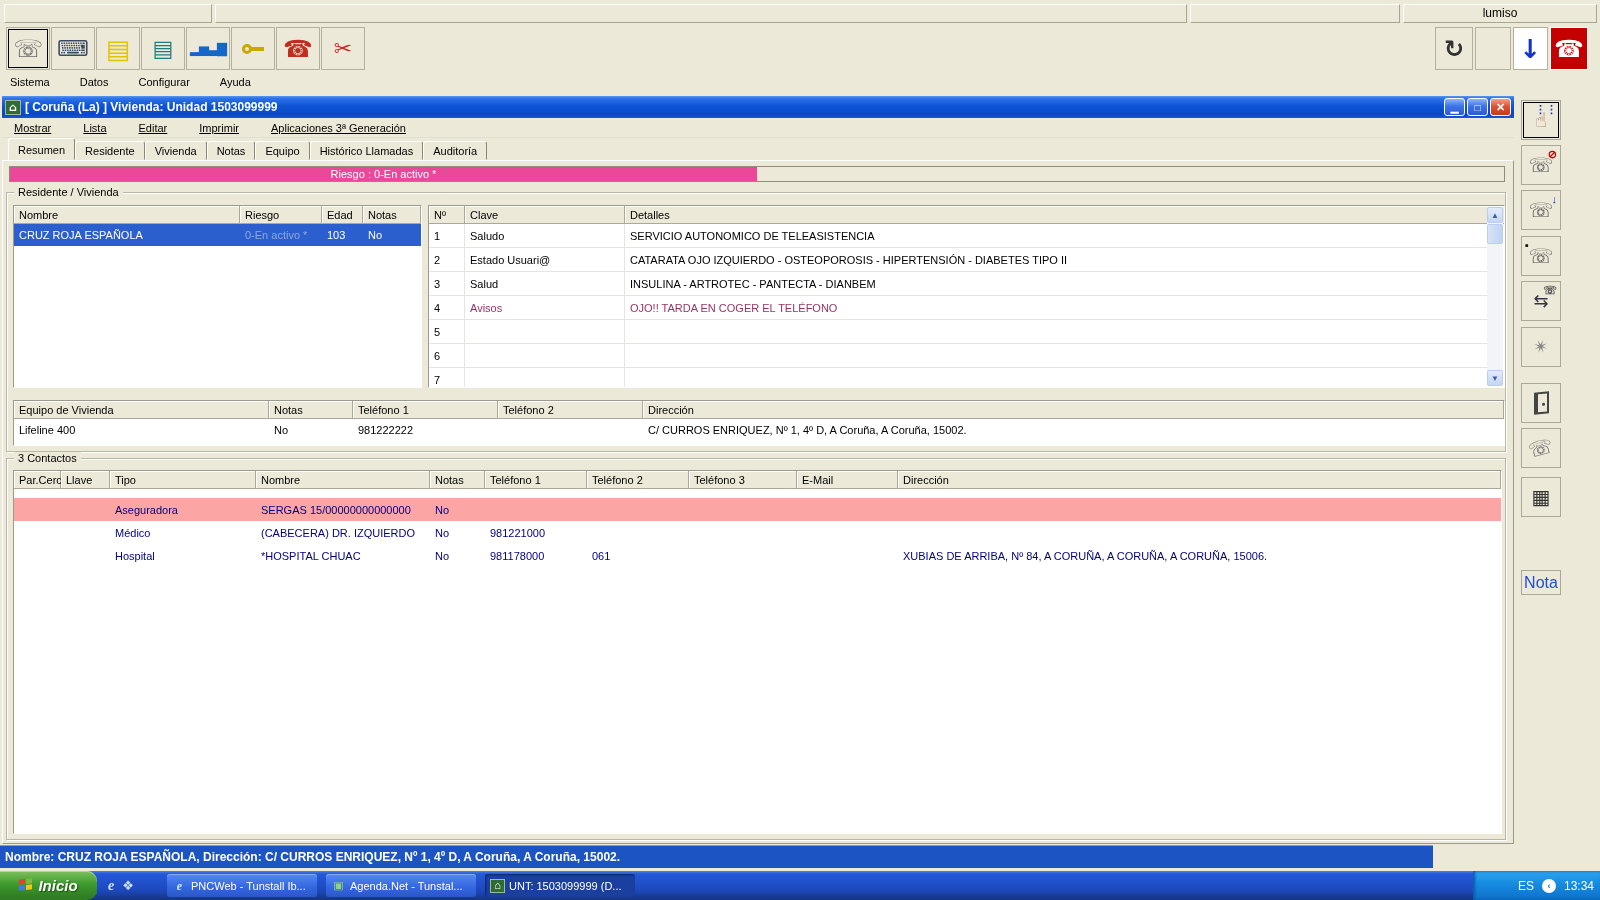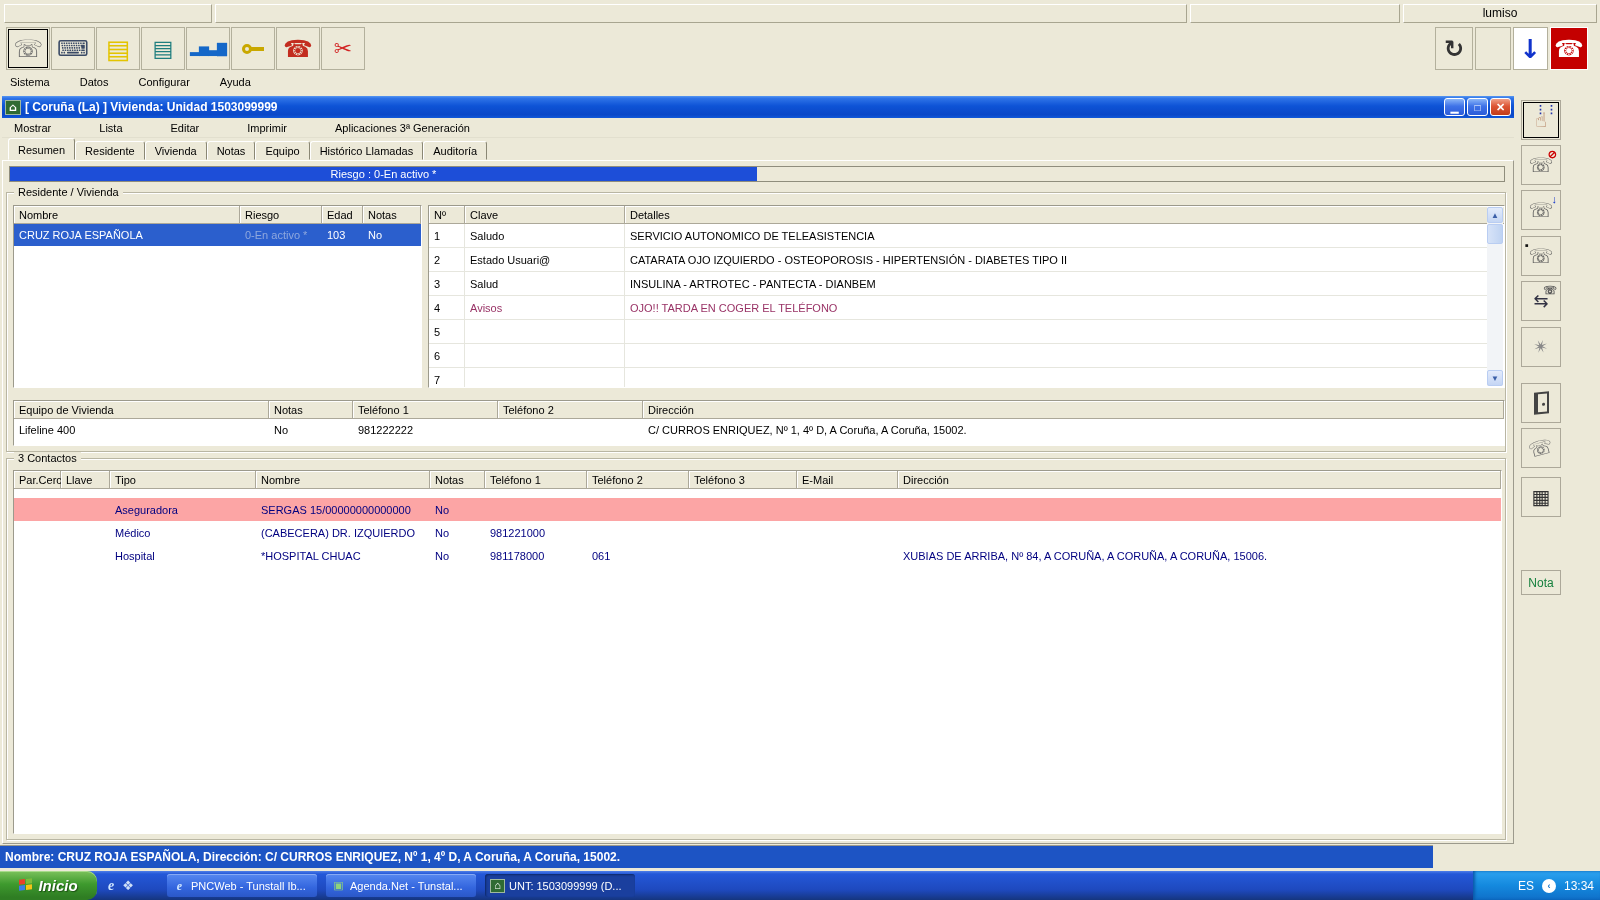--- a/index.html
+++ b/index.html
@@ -28,32 +28,32 @@
     display:flex; align-items:center; color:#fff; font-weight:bold; font-size:12px; padding-left:3px; }
   .title-icon { width:16px; height:15px; background:#2F6B33; color:#fff; font-size:11px; line-height:14px;
     text-align:center; margin-right:4px; border:1px solid #9FB99F; }
   .cap-btns { position:absolute; right:3px; top:2px; display:flex; gap:2px; }
   .cap-btn { width:21px; height:18px; border:1px solid #fff; border-radius:3px; color:#fff;
     font-size:10px; display:flex; align-items:center; justify-content:center;
     background:linear-gradient(180deg,#8AB6F8,#3E72E8 45%,#2B5BD8); }
   .cap-btn.close { background:linear-gradient(180deg,#F0A088,#DD5535 45%,#C23C18); font-weight:bold; font-size:11px; }
 
   .win-menubar { left:2px; top:118px; width:1512px; height:20px; background:#ECE9D8; display:flex;
-    align-items:center; padding-left:8px; gap:40px; border-bottom:1px solid #E2DFCE; }
+    align-items:center; padding-left:8px; gap:24px; border-bottom:1px solid #E2DFCE;text-decoration:underline; }
 
   .tabstrip { left:2px; top:139px; width:1512px; height:21px; display:flex; align-items:flex-end; padding-left:6px; }
   .tab { border:1px solid; border-color:#FFFFFF #8A8774 transparent #FFFFFF; border-radius:3px 3px 0 0;
     background:#ECE9D8; padding:3px 9px 2px 9px; margin-right:0; height:19px; }
   .tab.active { height:22px; padding-top:5px; position:relative; z-index:2; }
 
   .content { left:2px; top:160px; width:1512px; height:684px; background:#ECE9D8;
     border:1px solid; border-color:#FFFFFF #9C9A8C #9C9A8C #FFFFFF; }
 
   .risk-track { left:9px; top:166px; width:1496px; height:16px; border:1px solid #8F8D7C; background:#ECE9D8; }
-  .risk-fill { width:50%; height:100%; background:#1d4ed8; color:#fff; display:flex;
+  .risk-fill { width:50%; height:100%; background:#ec4899; color:#fff; display:flex;
     align-items:center; justify-content:center; font-size:11px; }
 
   .groupbox { background:transparent; border:1px solid #B9B6A3; box-shadow:inset 1px 1px 0 #fff, 1px 1px 0 #fff; }
   .group-label { position:absolute; background:#ECE9D8; padding:0 4px; z-index:3; }
 
   .tblbox { background:#fff; border:1px solid; border-color:#9C9A8C #FFFFFF #FFFFFF #9C9A8C; overflow:hidden; }
   .trow { display:grid; align-items:center; }
   .th { background:#ECE9D8; border-right:1px solid #ACA899; border-bottom:1px solid #ACA899;
         box-shadow:inset 1px 1px 0 #FFFFFF; padding:2px 5px; height:18px; line-height:14px; }
   .td { padding:2px 5px; white-space:nowrap; overflow:hidden; }
@@ -368,21 +368,21 @@
 </div>
 <div class="side-btn" style="top:383px;">
   <span class="door-shape"></span>
 </div>
 <div class="side-btn" style="top:428px;">
   <span class="glyph" style="font-size:20px;color:#666;transform:rotate(-15deg);display:inline-block;">☏</span>
 </div>
 <div class="side-btn" style="top:477px;">
   <span class="glyph" style="font-size:20px;color:#333;">▦</span>
 </div>
-<div class="side-btn" style="top:570px;height:25px;color:#15803d;font-size:12px;">
+<div class="side-btn" style="top:570px;height:25px;color:#1d4ed8;font-size:16px;">
   <span>Nota</span>
 </div>
 
 <div class="abs statusbar">
   <span>Nombre: CRUZ ROJA ESPAÑOLA,  Dirección: C/ CURROS ENRIQUEZ, Nº 1, 4º D, A Coruña, A Coruña, 15002.</span>
 </div>
 
 <div class="abs taskbar">
   <div class="start-btn">
     <span class="winlogo">

